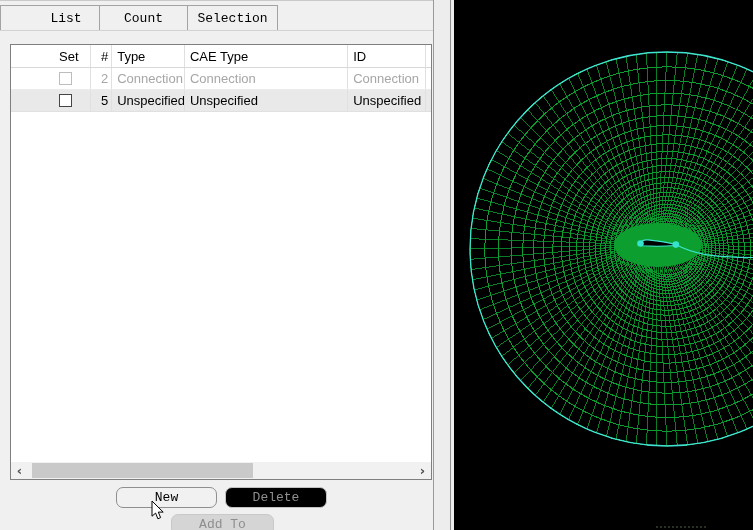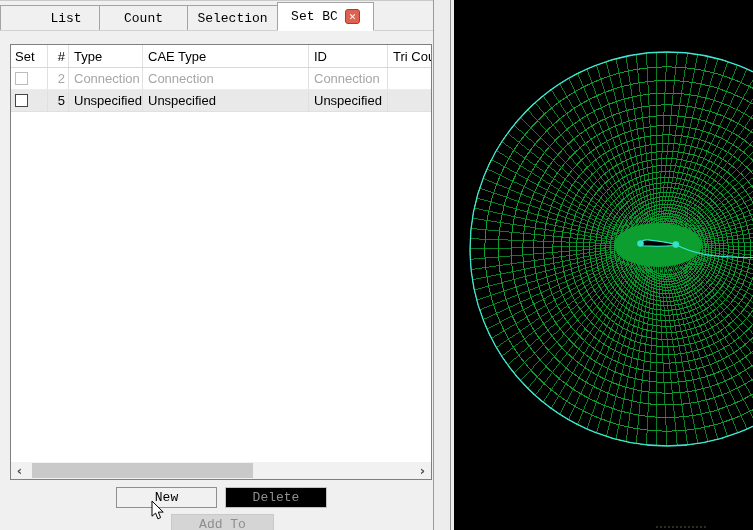--- a/index.html
+++ b/index.html
@@ -22,21 +22,21 @@
 
   
   .tablewrap{position:absolute;left:10px;top:44px;width:422px;height:436px;background:#fff;
              border:1px solid #7f7f7f;box-sizing:border-box;}
   .trow{display:flex;width:100%;box-sizing:border-box;}
   .thead{height:23px;line-height:23px;border-bottom:1px solid #d8d8d8;}
   .r1{height:22px;line-height:22px;color:#a6a6a6;border-bottom:1px solid #ececec;}
   .r2{height:22px;line-height:22px;background:#e9e9e9;border-bottom:1px solid #e0e0e0;}
   .cell{box-sizing:border-box;border-right:1px solid #e0e0e0;padding-left:5px;overflow:hidden;
         white-space:nowrap;}
-  .c-set{width:37px;padding-left:4px;}
+  .c-set{width:37px;padding-left:4px;margin-left:44px;}
   .c-num{width:21px;text-align:right;padding-left:0;padding-right:3px;}
   .c-name{width:74px;}
   .c-cae{width:166px;}
   .c-id{width:79px;position:relative;}
   .c-tri{flex:1;border-right:none;}
   .sortmark{position:absolute;top:-7px;left:50%;transform:translateX(-50%);
             font-family:"Liberation Mono",monospace;font-size:11px;color:#555;line-height:11px;}
   .cb{display:inline-block;width:13px;height:13px;background:#fff;border:1px solid #454545;
       box-sizing:border-box;vertical-align:middle;margin-top:-2px;}
   .cb.dis{border-color:#bdbdbd;}
@@ -44,21 +44,21 @@
   
   .hscroll{position:absolute;left:0;bottom:0;width:100%;height:17px;background:#f1f1f1;
            display:flex;align-items:center;box-sizing:border-box;}
   .sarrow{width:17px;text-align:center;color:#4d4d4d;font-weight:bold;font-size:13px;
           font-family:"DejaVu Sans",sans-serif;line-height:17px;}
   .strack{flex:1;position:relative;height:17px;}
   .sthumb{position:absolute;left:4px;top:1px;width:221px;height:15px;background:#c9c9c9;}
 
   
   .btn{position:absolute;box-sizing:border-box;font-family:"Liberation Mono",monospace;
-       font-size:13px;text-align:center;}
+       font-size:13px;text-align:center;border-radius:7px;}
   .btn-new{left:116px;top:487px;width:101px;height:21px;background:#f1f1f1;
            border:1px solid #8f8f8f;color:#000;line-height:19px;}
   .btn-del{left:225px;top:487px;width:102px;height:21px;background:#000000;
            border:1px solid #c2c2c2;color:#8e8e8e;line-height:19px;}
   .btn-add{left:171px;top:514px;width:103px;height:22px;background:#d5d5d5;
            border:1px solid #c9c9c9;color:#8e8e8e;line-height:20px;}
 
   
   .gutter{position:absolute;left:433px;top:0;width:21px;height:530px;background:#ededed;}
   .gline1{position:absolute;left:433px;top:0;width:1px;height:530px;background:#9a9a9a;}
@@ -76,24 +76,20 @@
 
   <div class="tabbar">
     <div class="tab t-list">
       <span>List</span>
     </div>
     <div class="tab t-layers">
       <span>Count</span>
     </div>
     <div class="tab t-defaults">
       <span>Selection</span>
-    </div>
-    <div class="tab t-setbc active">
-      <span>Set BC</span>
-      <span class="closebox">✕</span>
     </div>
   </div>
 
   <div class="tablewrap">
     <div class="trow thead">
       <div class="cell c-set">Set</div>
       <div class="cell c-num">#</div>
       <div class="cell c-name">Type</div>
       <div class="cell c-cae">CAE Type</div>
       <div class="cell c-id">

